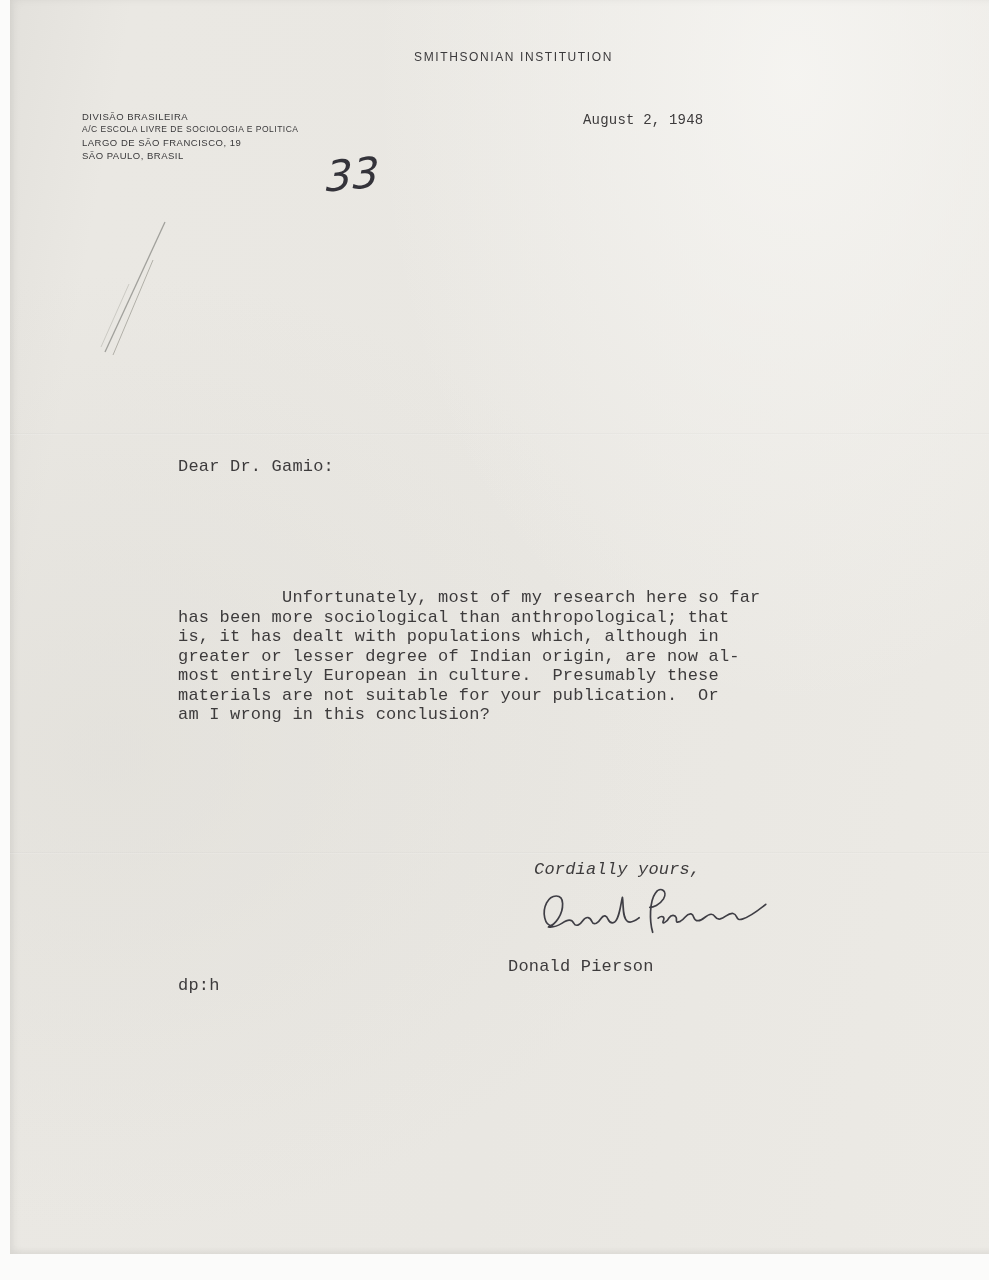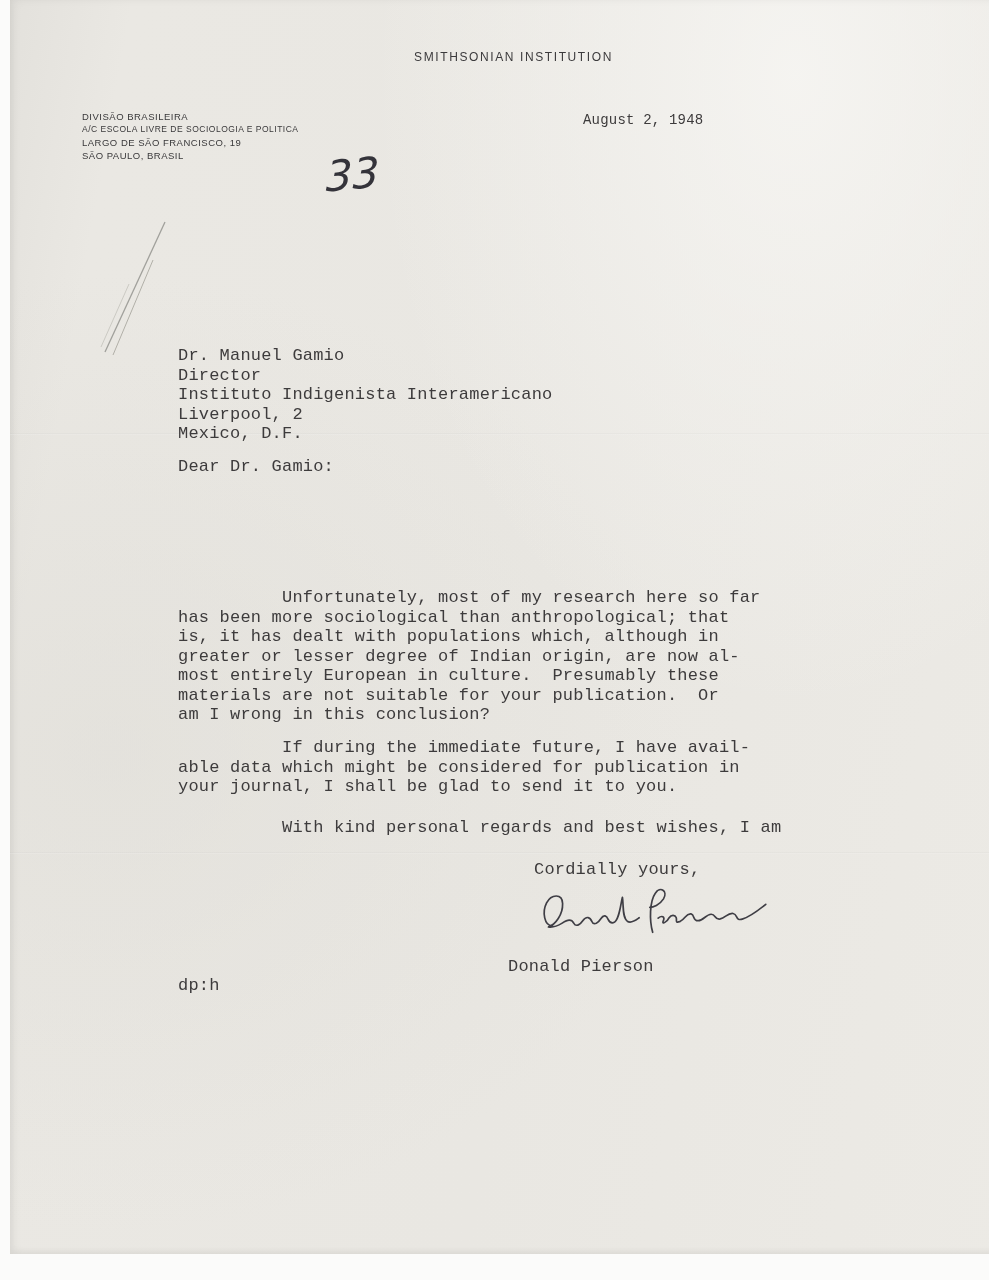--- a/index.html
+++ b/index.html
@@ -100,21 +100,21 @@
   .pencil { position: absolute; left: 73px; top: 212px; }
 
   .recipient  { position: absolute; left: 168px; top: 346px; }
   .salutation { position: absolute; left: 168px; top: 457px; }
   .para       { position: absolute; left: 168px; }
   .p1 { top: 504px; }
   .p2 { top: 588px; }
   .p3 { top: 738px; }
   .p4 { top: 818px; }
 
-  .closing    { position: absolute; left: 524px; top: 860px; }
+  .closing    { position: absolute; left: 524px; top: 860px; font-style: italic; }
   .sig        { position: absolute; left: 526px; top: 884px; }
   .typed-name { position: absolute; left: 498px; top: 943px; margin-top: 14px; }
   .initials   { position: absolute; left: 168px; top: 976px; }
 </style>
 </head>
 <body>
 
 <div class="page">
 
   <div class="crease c1"></div>
@@ -132,39 +132,30 @@
   <div class="date tw">August 2, 1948</div>
 
   <div class="hand33">33</div>
 
   <svg class="pencil" width="110" height="150" viewBox="0 0 110 150">
     <path d="M22,140 L82,10" stroke="#8f8e8a" stroke-width="1.3" fill="none" opacity="0.8"></path>
     <path d="M30,143 L70,48" stroke="#98978f" stroke-width="1" fill="none" opacity="0.7"></path>
     <path d="M18,135 L46,72" stroke="#a3a29a" stroke-width="0.8" fill="none" opacity="0.55"></path>
   </svg>
 
-  <div class="recipient tw">Dr. Manuel Gamio
-Director
-Instituto Indigenista Interamericano
-Liverpool, 2
-Mexico, D.F.</div>
 
   <div class="salutation tw">Dear Dr. Gamio:</div>
 
   <div class="para tw p2">          Unfortunately, most of my research here so far
 has been more sociological than anthropological; that
 is, it has dealt with populations which, although in
 greater or lesser degree of Indian origin, are now al-
 most entirely European in culture.  Presumably these
 materials are not suitable for your publication.  Or
 am I wrong in this conclusion?</div>
-  <div class="para tw p3">          If during the immediate future, I have avail-
-able data which might be considered for publication in
-your journal, I shall be glad to send it to you.</div>
-  <div class="para tw p4">          With kind personal regards and best wishes, I am</div>
 
   <div class="closing tw">Cordially yours,</div>
 
   <svg class="sig" width="250" height="58" viewBox="0 0 250 58" aria-label="Donald Pierson">
     <g stroke="#3f3e45" stroke-width="1.7" fill="none" stroke-linecap="round" stroke-linejoin="round" transform="rotate(-2 125 29)">
       <path d="M16,38 C8,38 6,24 11,15 C16,6 27,6 27,16 C27,27 19,37 12,39 C22,41 27,33 33,33 C39,33 36,40 42,38 C47,36 47,30 52,31 C57,32 54,39 60,37 C65,35 65,29 69,30 C73,31 71,38 77,37 C83,36 85,18 87,12 C88,20 86,32 91,36 C95,39 100,35 103,33"></path>
       <path d="M116,48 C113,36 114,17 120,9 C125,2 133,7 128,15 C124,21 117,23 114,23"></path>
       <path d="M122,34 C126,31 129,33 127,37 C125,41 131,38 133,34 C135,31 139,31 140,34 C141,37 138,40 144,38 C149,36 150,30 155,31 C159,32 156,38 162,38 C167,38 170,32 175,32 C180,32 178,38 184,37 C189,36 192,31 197,32 C202,33 199,40 206,38 C213,36 222,30 230,24"></path>
     </g>
   </svg>

